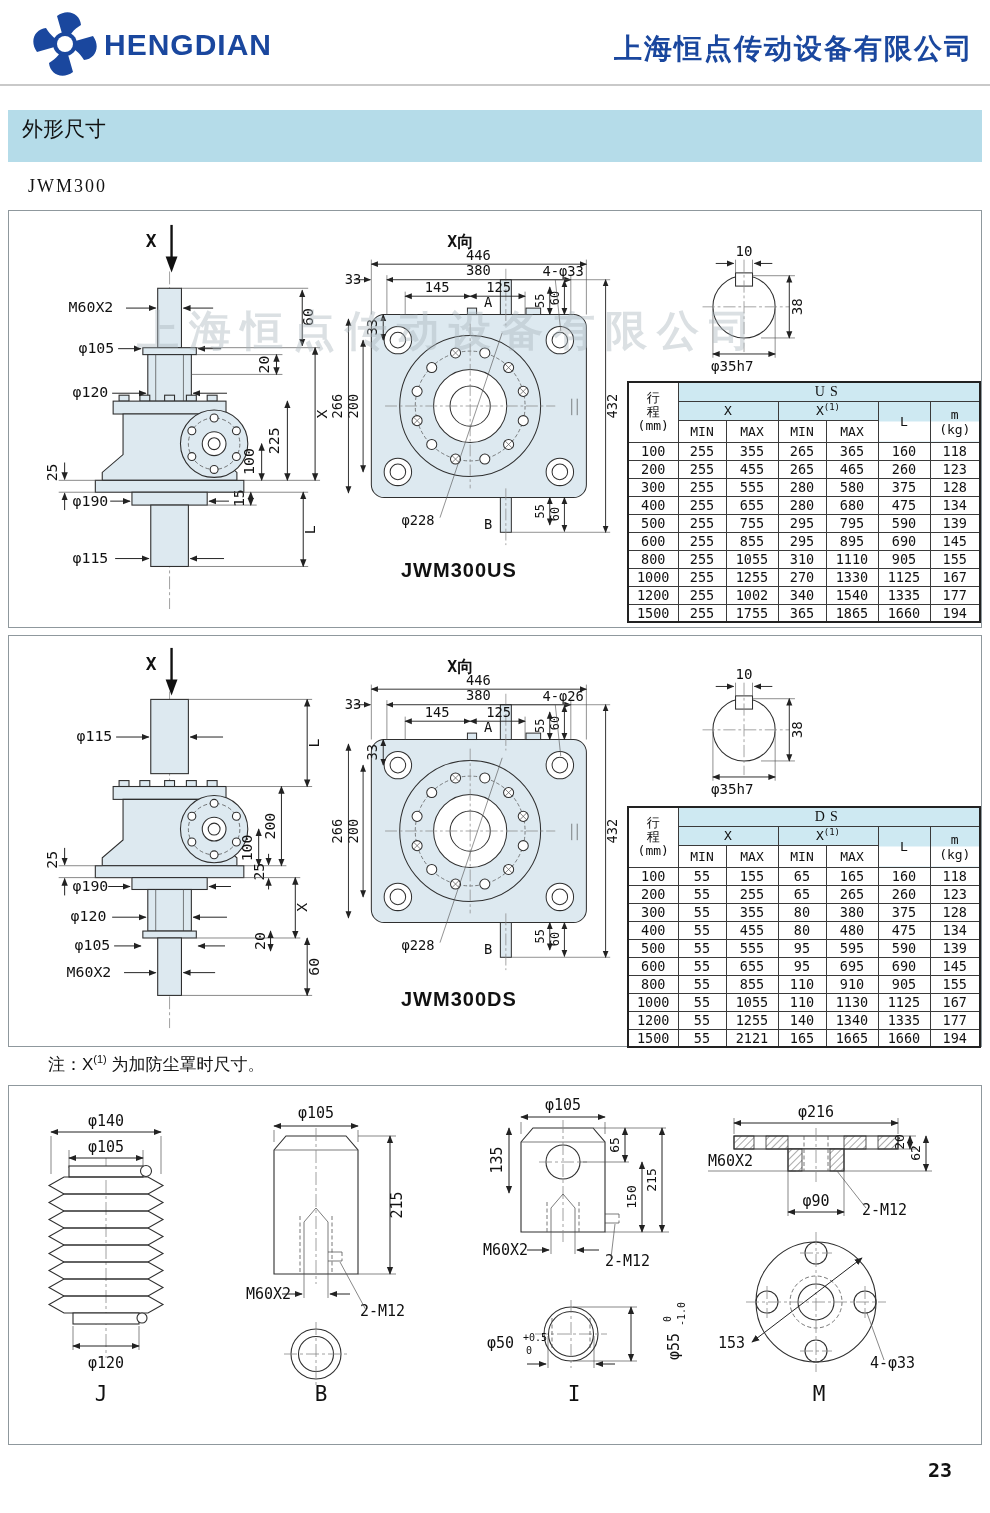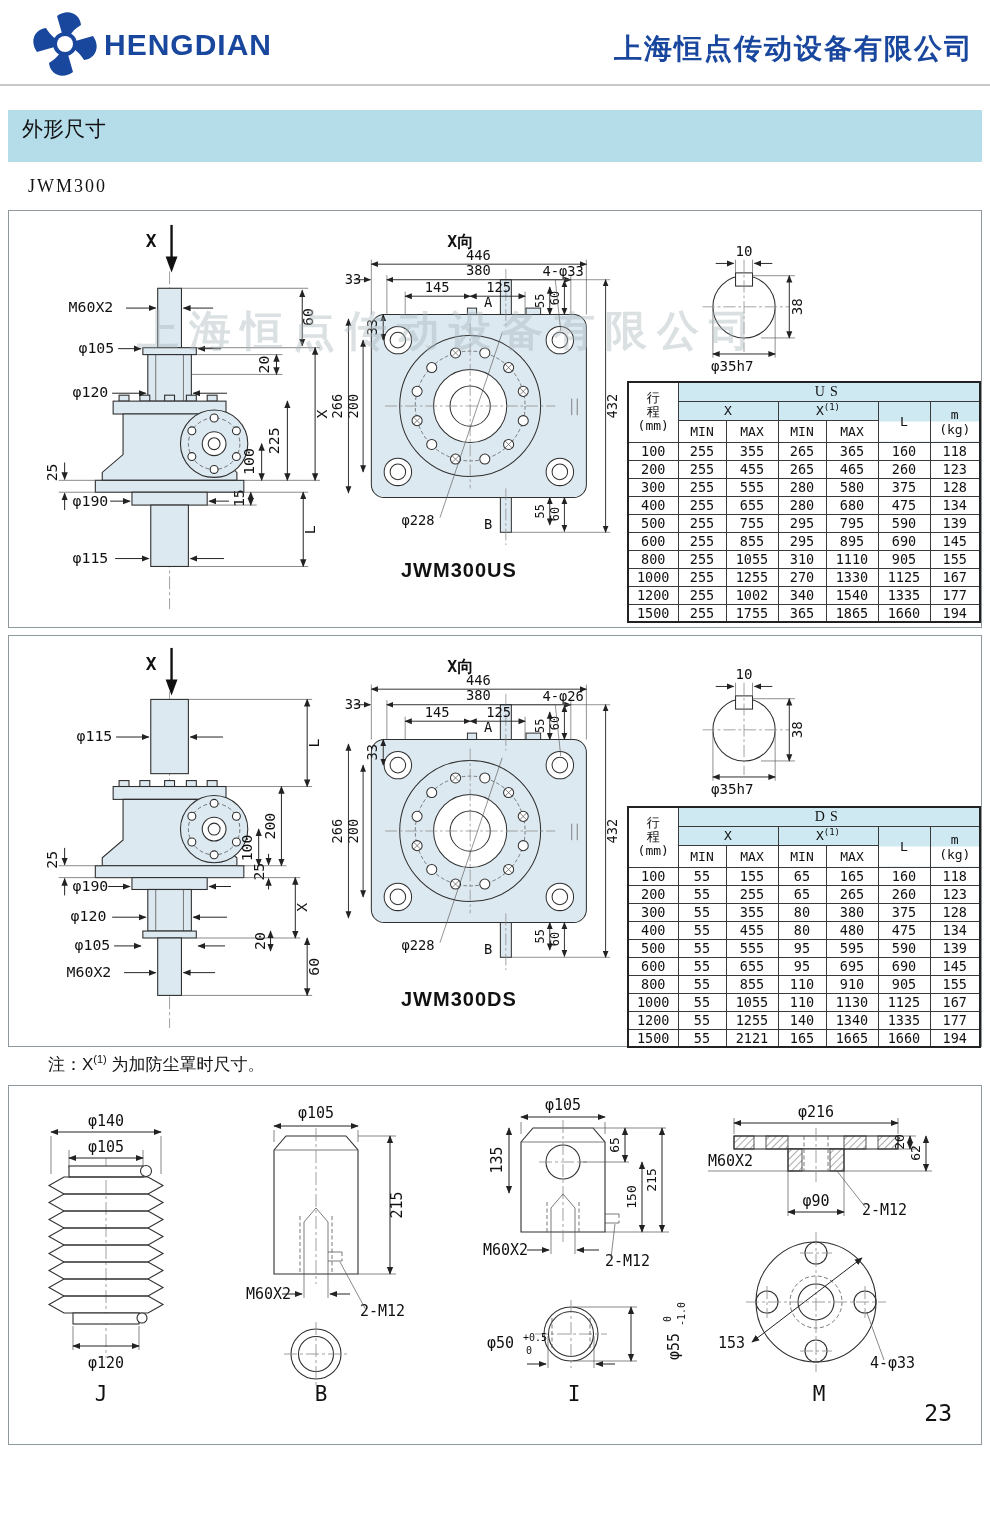--- a/index.html
+++ b/index.html
@@ -13,21 +13,21 @@
   #header-rule { left:0; top:84px; width:990px; height:2px; background:#c9c9c9; }
   #section-bar { left:8px; top:110px; width:974px; height:52px; background:#b5dce9;
     font-size:21px; line-height:38px; padding-left:14px; color:#101010; }
   #model-label { left:28px; top:176px; font-size:18px; font-family:Liberation Serif, serif; letter-spacing:2px; }
   .panel { position:absolute; left:8px; width:974px; border:1px solid #8f989d; background:#fff; }
   #panel-us { top:210px; height:418px; }
   #panel-ds { top:635px; height:412px; }
   #panel-acc { top:1085px; height:360px; }
   #note-line { left:12px; top:1053px; font-size:17px;margin-left:36px; }
   #note-line sup { font-size:11px; }
-  #page-number { right:38px; top:1400px; font-size:23px; font-family:"DejaVu Sans Mono",monospace; }
+  #page-number { right:38px; top:1458px; font-size:20px; font-family:"DejaVu Sans Mono",monospace;font-weight:bold; }
   .watermark { left:128px; top:92px; font-size:42px; color:#aab6bd; opacity:.42; letter-spacing:10px;
     white-space:nowrap; z-index:6; pointer-events:none; font-weight:bold; }
   .caption { font-size:20px; font-family:Liberation Sans, sans-serif; font-weight:bold; letter-spacing:1px; }
   .acc-label { font-size:21px; font-family:"DejaVu Sans Mono",monospace; width:40px; text-align:center; }
   
   .dims-table { position:absolute; left:618px; top:170px; width:354px; border-collapse:collapse;
     border:2px solid #222; table-layout:fixed; font-size:13px; text-align:center; }
   .dims-table th,.dims-table td { border:1px solid #3a3a3a; padding:0; font-weight:normal; }
   .dims-table td { font-family:"DejaVu Sans Mono",monospace; font-size:13.5px; height:18px; }
   .hr1 { height:19px; } .hr2 { height:19px; } .hr3 { height:22px; }

